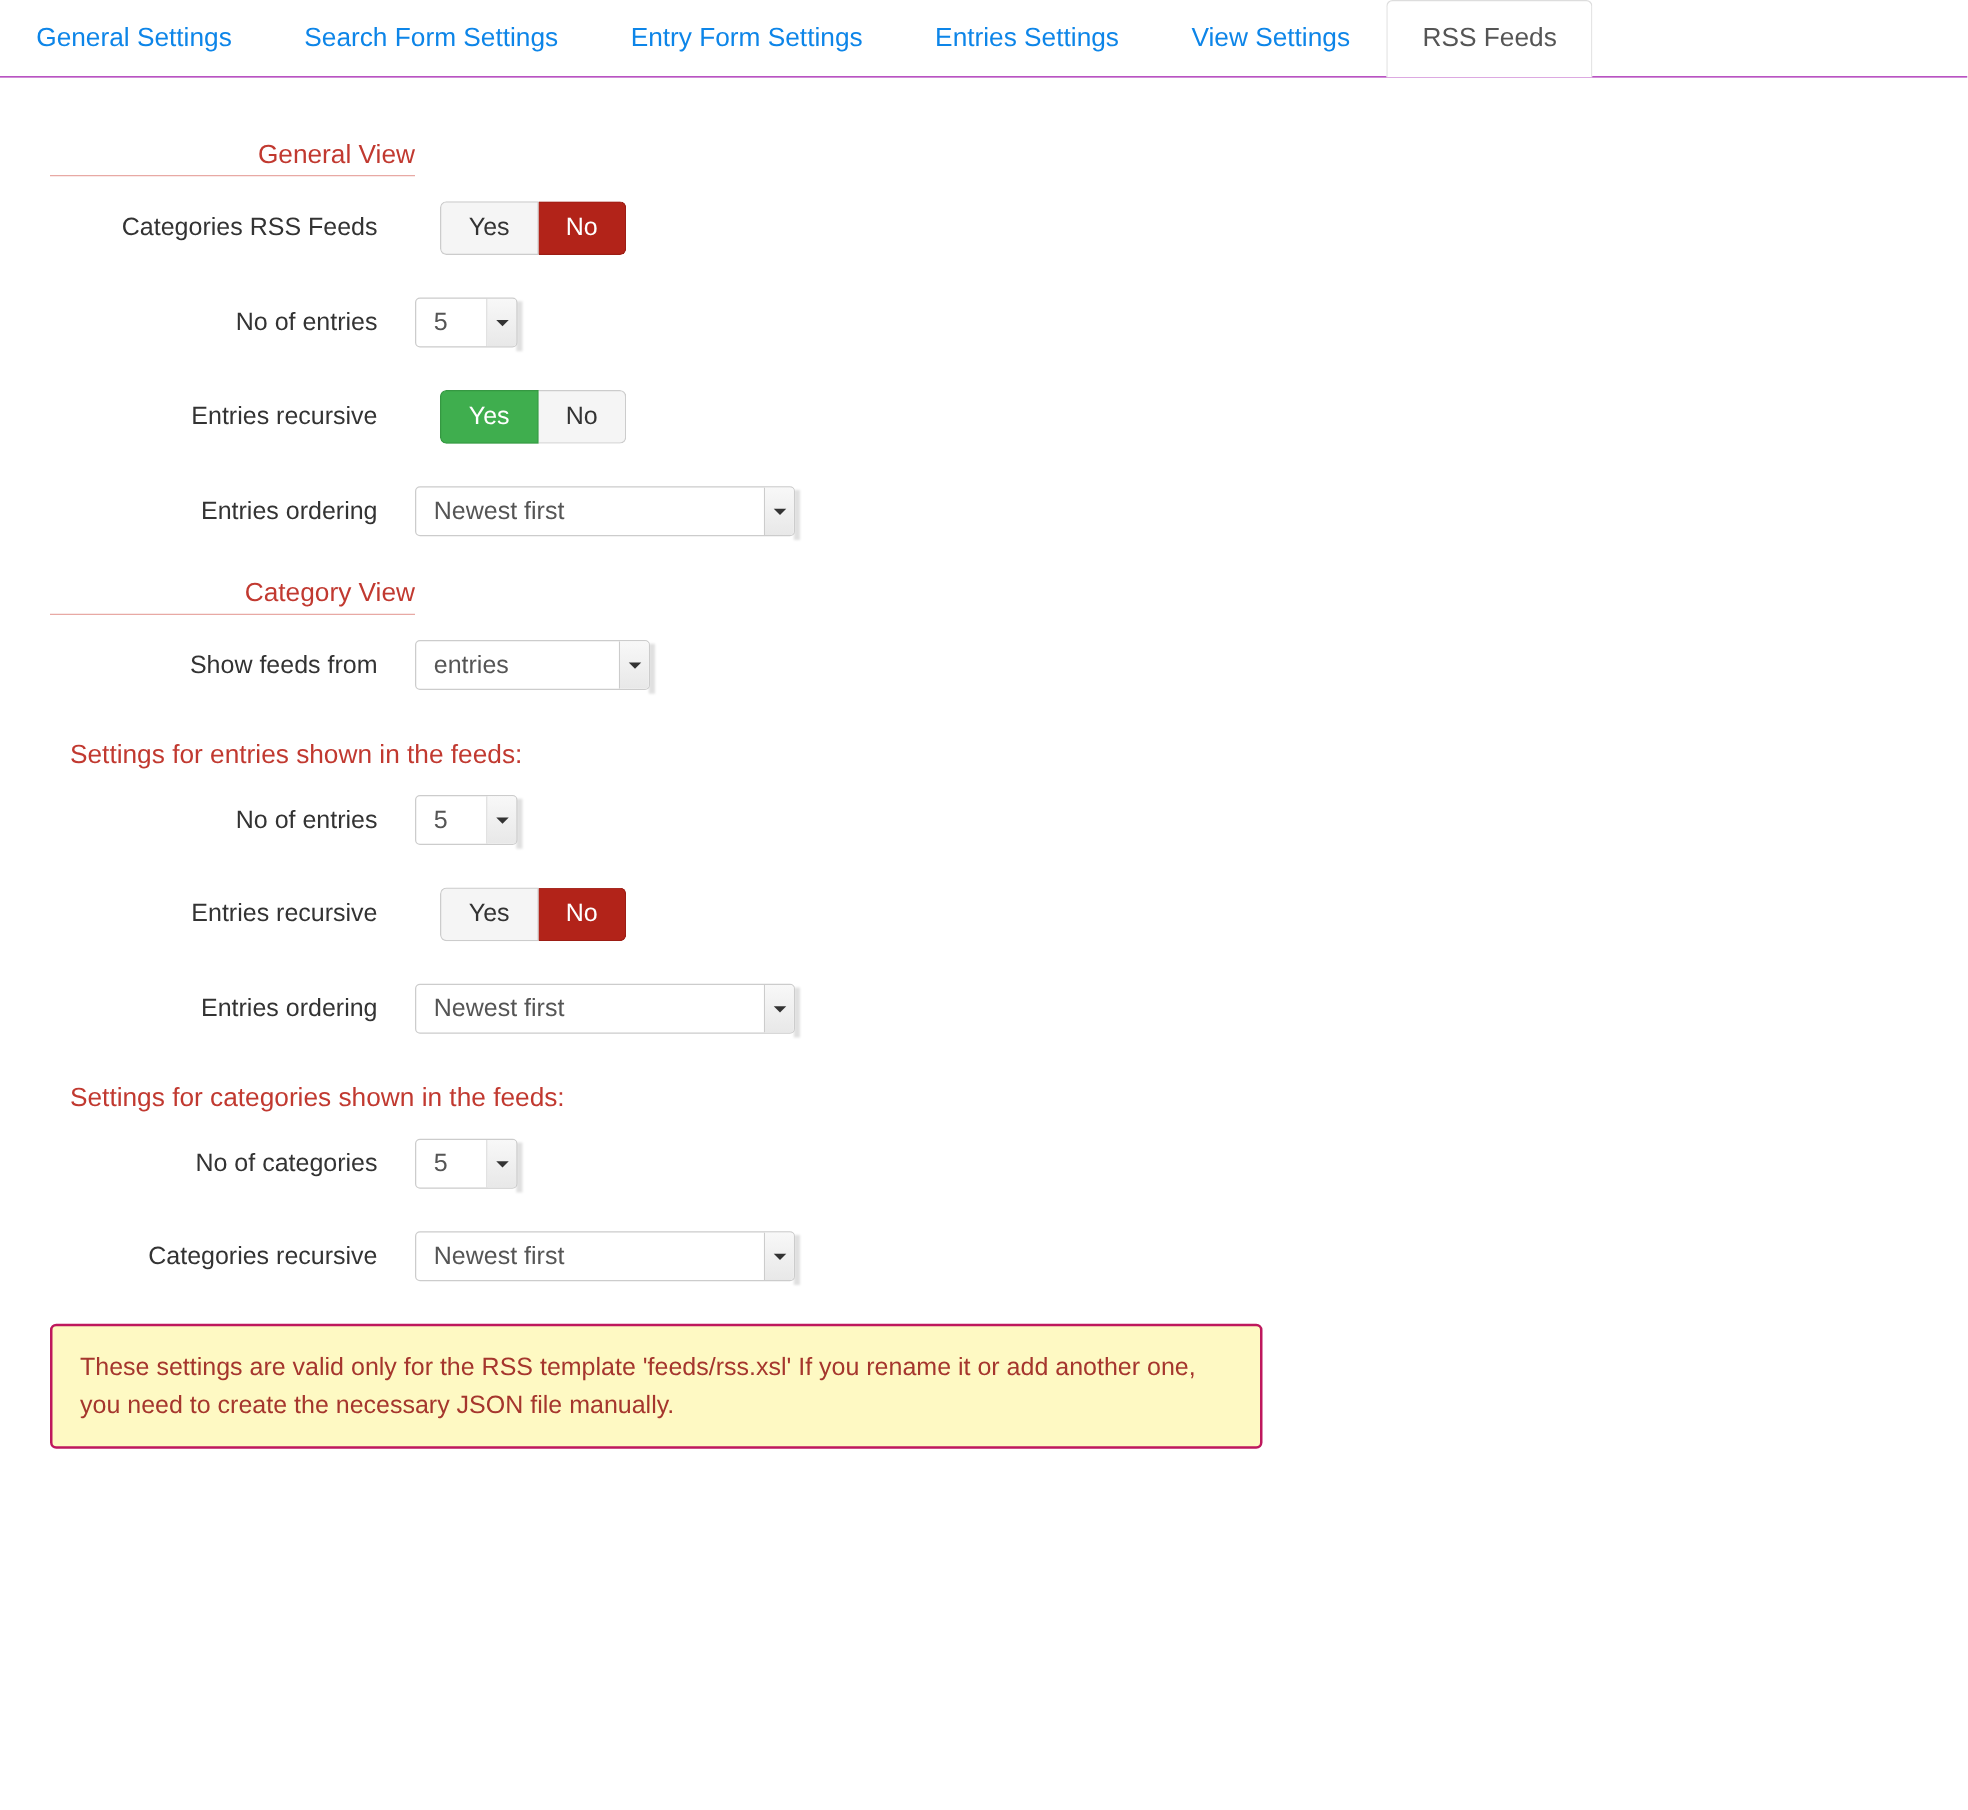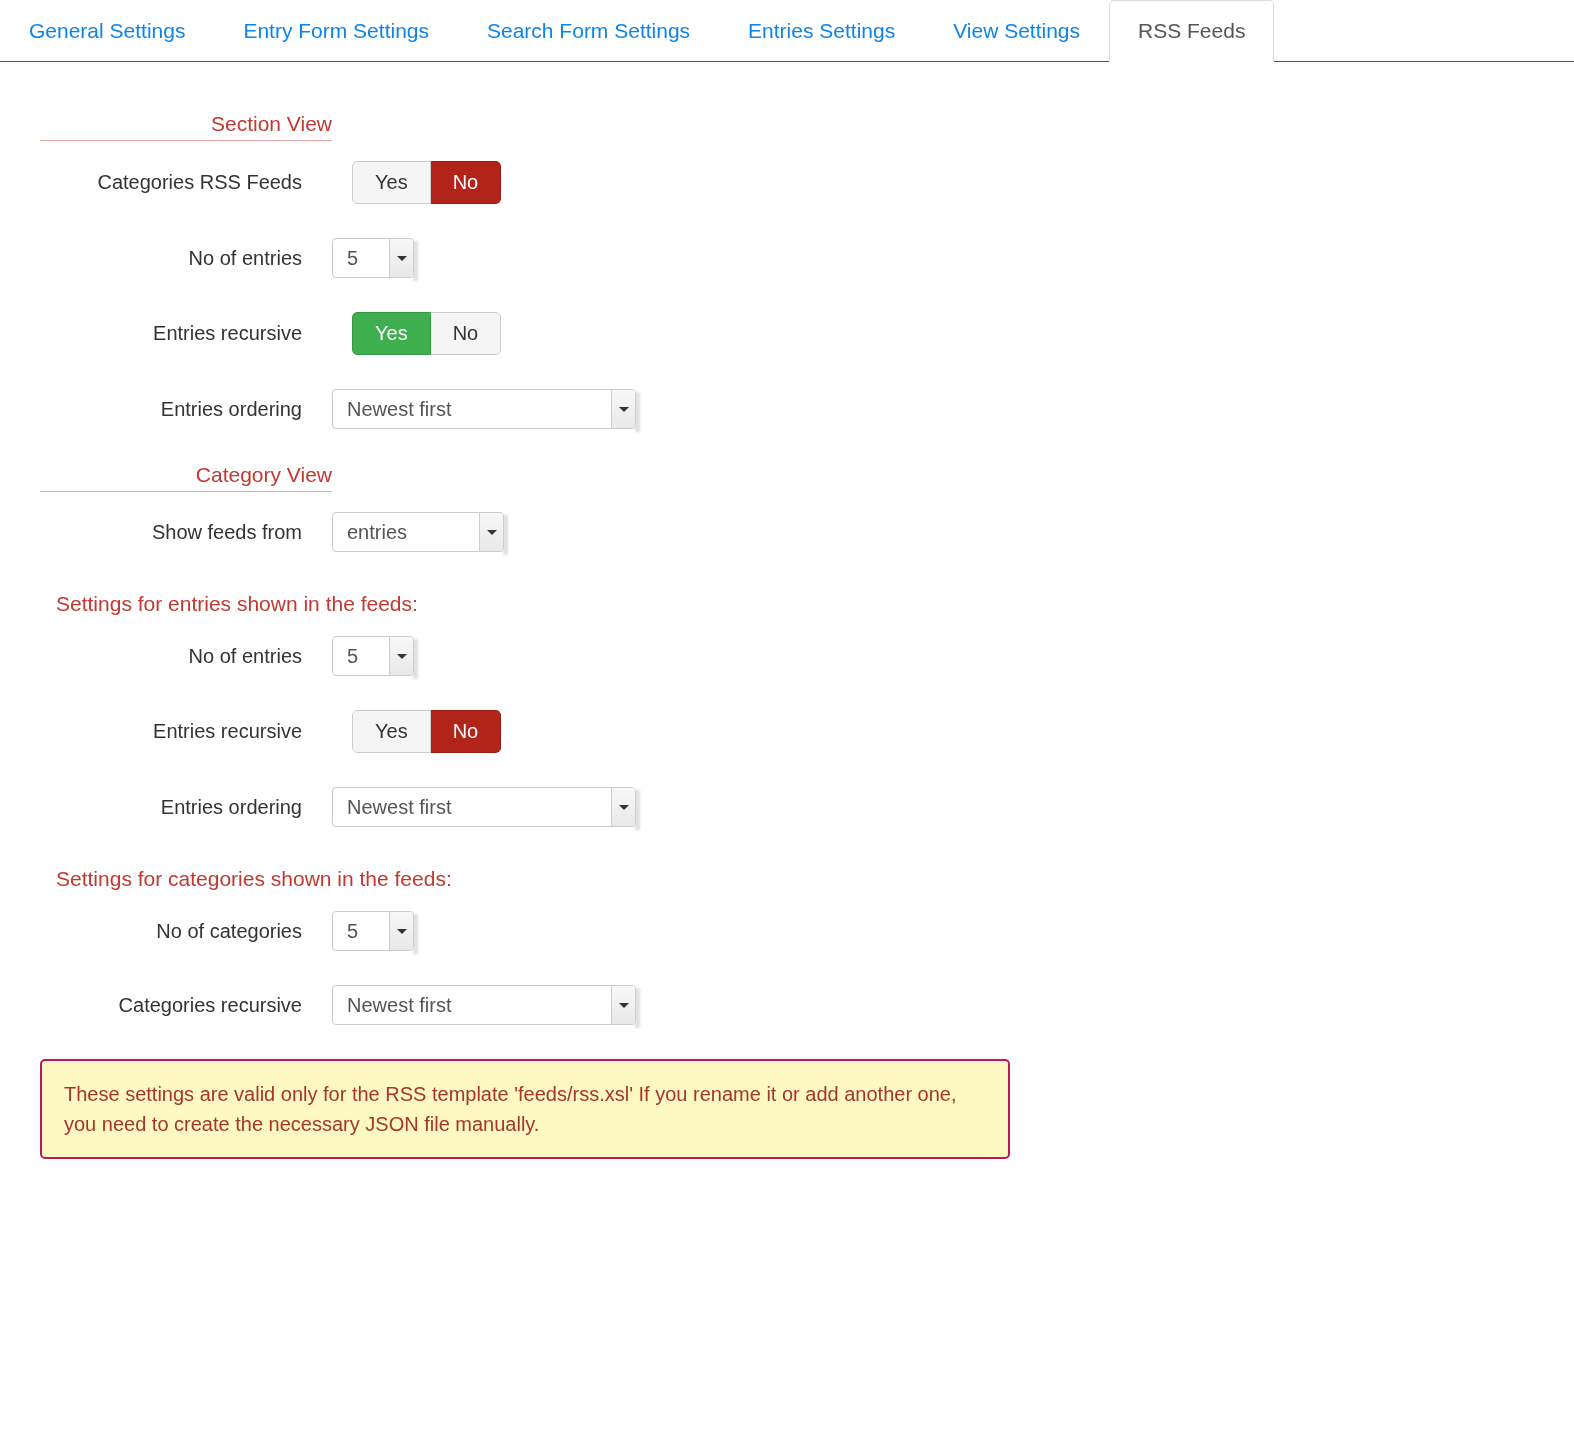--- a/index.html
+++ b/index.html
@@ -100,21 +100,21 @@
     border-color: #359842;
   }
   .select-wrap {
     position: relative;
     display: inline-block;
   }
   .select-small {
     width: 82px;
   }
   .select-medium {
-    width: 172px;
+    width: 188px;
   }
   .select-large {
     width: 304px;
   }
   select {
     appearance: none;
     -webkit-appearance: none;
     width: 100%;
     padding: 8px 34px 8px 14px;
     font-size: 20px;
@@ -167,30 +167,30 @@
     font-size: 20px;
     line-height: 1.5;
     margin-top: 30px;
   }
 </style>
 </head>
 <body>
 
 <div class="tabs">
   <div class="tab">General Settings</div>
+  <div class="tab">Search Form Settings</div>
   <div class="tab">Entry Form Settings</div>
-  <div class="tab">Search Form Settings</div>
   <div class="tab">Entries Settings</div>
   <div class="tab">View Settings</div>
   <div class="tab active">RSS Feeds</div>
 </div>
 
 <div class="content">
 
-  <div class="section-header">Section View</div>
+  <div class="section-header">General View</div>
 
   <div class="form-row">
     <div class="form-label">Categories RSS Feeds</div>
     <div class="toggle-group">
       <button class="toggle-btn">Yes</button>
       <button class="toggle-btn active-red">No</button>
     </div>
   </div>
 
   <div class="form-row">

